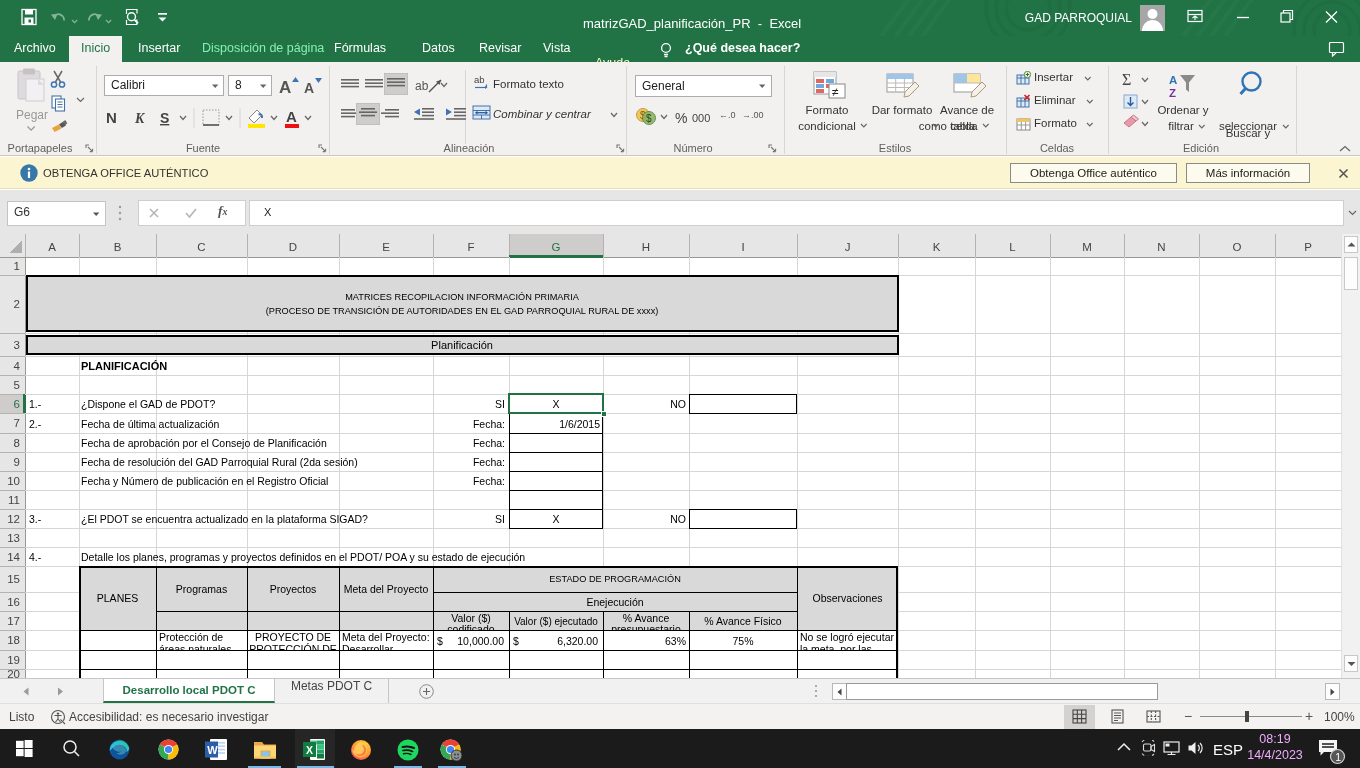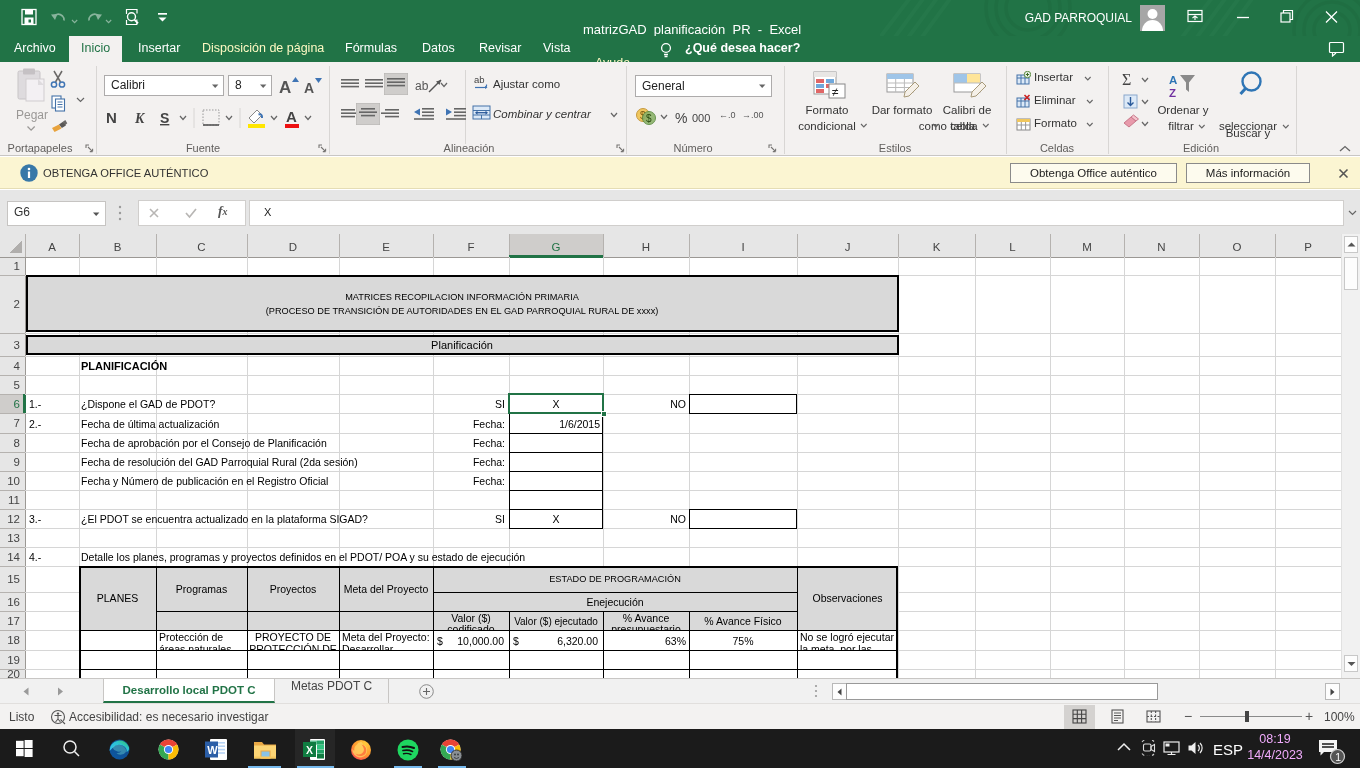--- a/index.html
+++ b/index.html
@@ -55,21 +55,21 @@
 <g stroke="#fff" stroke-width="1.2" fill="none">
 <path d="M106.5 6 l0 -4.5 10.5 0 0 4 M116.8 11.5 l0 5 -10.3 0 0 -4.5"></path>
 </g>
 <circle cx="111.5" cy="8.8" r="4" fill="none" stroke="#fff" stroke-width="1.4"></circle>
 <path d="M114.5 11.8 l3.6 3.6" stroke="#fff" stroke-width="1.7"></path>
 <g fill="#fff">
           <rect x="138" y="5" width="9" height="1.7"></rect>
           <path d="M138.5 9.5 l8 0 -4 4z"></path>
         </g>
 </svg>
-      <div class="ab tt" style="left:583px;top:22px;">matrizGAD_planificación_PR&nbsp; - &nbsp;Excel</div>
+      <div class="ab tt" style="left:583px;top:16px;">matrizGAD_planificación_PR&nbsp; - &nbsp;Excel</div>
       <div class="ab tt" style="left:1020px;top:11px;width:112px;text-align:right;font-size:12px;">GAD PARROQUIAL</div>
       <div class="ab" style="left:1140px;top:5px;width:25px;height:26px;background:#a6a6a6;overflow:hidden;">
 <svg width="25" height="26">
           <circle cx="12.5" cy="9" r="5" fill="#fff"></circle>
           <path d="M2 26 a10.5 11 0 0 1 21 0z" fill="#fff"></path>
         </svg></div>
       <svg class="ab" style="left:1185px;top:8px" width="170" height="20" viewBox="0 0 170 20">
 <g stroke="#fff" stroke-width="1.2" fill="none">
 <rect x="3" y="2.5" width="14" height="11"></rect>
           <path d="M3 6.5 l14 0"></path>
@@ -83,22 +83,22 @@
 <g stroke="#fff" stroke-width="1.3">
           <path d="M141 3.5 l11 11 M152 3.5 l-11 11"></path>
         </g>
 </svg>
     </div>
     <div class="ab" style="left:0;top:36px;width:1360px;height:26px;background:#217346;">
       <div class="ab" style="left:69px;top:0;width:53px;height:26px;background:#f3f1f0;"></div>
       <div class="ab tabtxt" style="left:14px;top:5px;color:#fff;">Archivo</div>
       <div class="ab tabtxt" style="left:81px;top:5px;color:#217346;">Inicio</div>
       <div class="ab tabtxt" style="left:138px;top:5px;color:#fff;">Insertar</div>
-      <div class="ab tabtxt" style="left:202px;top:5px;color:#fef9c3;">Disposición de página</div>
-      <div class="ab tabtxt" style="left:345px;top:5px;color:#fff;">Fórmulas</div>
+      <div class="ab tabtxt" style="left:202px;top:5px;color:#86efac;">Disposición de página</div>
+      <div class="ab tabtxt" style="left:334px;top:5px;color:#fff;">Fórmulas</div>
       <div class="ab tabtxt" style="left:422px;top:5px;color:#fff;">Datos</div>
       <div class="ab tabtxt" style="left:479px;top:5px;color:#fff;">Revisar</div>
       <div class="ab tabtxt" style="left:543px;top:5px;color:#fff;">Vista</div>
       <div class="ab tabtxt" style="left:595px;top:20px;color:#fef9c3;">Ayuda</div>
       <svg class="ab" style="left:657px;top:5px" width="18" height="18" viewBox="0 0 18 18">
 <g stroke="#f2cf4c" stroke-width="1.3" fill="none">
           <circle cx="9" cy="7" r="4.4" stroke="#fff"></circle>
 <path d="M7 13.5 l4 0 M7.5 15.5 l3 0" stroke="#fff"></path>
         </g>
       </svg>
@@ -235,21 +235,21 @@
       <svg class="ab" style="left:440px;top:19px" width="10" height="8">
         <path d="M1 2 l3 3.5 3 -3.5" stroke="#666" fill="none" stroke-width="1.2"></path>
       </svg>
       <div class="ab" style="left:465px;top:8px;width:1px;height:74px;background:#d8d6d4;"></div>
       <svg class="ab" style="left:474px;top:12px" width="18" height="18" viewBox="0 0 18 18">
 <text x="0" y="9" font-size="9.5" fill="#444">ab</text>
 <path d="M1 13.5 l9 0" stroke="#3f74b4" stroke-width="1.2" fill="none"></path>
 <path d="M10 13.5 q3 0 2.5 -3" stroke="#3f74b4" stroke-width="1.2" fill="none"></path>
 <path d="M13.5 13.5 l-2.5 -1.5 0 3z" fill="#3f74b4"></path>
 </svg>
-      <div class="ab rtxt" style="left:493px;top:16px;">Ajustar como</div>
+      <div class="ab rtxt" style="left:493px;top:16px;">Formato texto</div>
       <svg class="ab" style="left:338px;top:42px" width="24" height="22" viewBox="0 0 24 22">
         <rect x="3" y="5" width="14" height="1.6" fill="#666"></rect>
         <rect x="3" y="8.4" width="18" height="1.6" fill="#666"></rect>
         <rect x="3" y="11.8" width="14" height="1.6" fill="#666"></rect>
       </svg>
       <svg class="ab" style="left:356px;top:41px" width="24" height="22" viewBox="0 0 24 22">
         <rect x="0" y="0" width="24" height="22" fill="#cfcdcb" stroke="#b5b3b1"></rect>
         <rect x="5" y="5" width="14" height="1.6" fill="#666"></rect>
         <rect x="3" y="8.4" width="18" height="1.6" fill="#666"></rect>
         <rect x="5" y="11.8" width="14" height="1.6" fill="#666"></rect>
@@ -328,21 +328,21 @@
 <rect x="2" y="4" width="26" height="18" fill="#fff" stroke="#999"></rect>
 <rect x="2" y="4" width="13" height="9" fill="#9fc5e8"></rect>
         <rect x="15" y="4" width="13" height="9" fill="#ffe599"></rect>
 <path d="M2 13 l26 0" stroke="#bbb"></path>
 <path d="M20 22 l10 -10 4 4 -10 10 -5 1z" fill="#f5f0e8" stroke="#a89a7a"></path>
 </svg>
       <div class="ab rtxt" style="left:782px;top:42px;width:90px;text-align:center;">Formato</div>
       <div class="ab rtxt" style="left:782px;top:58px;width:90px;text-align:center;">condicional</div>
       <div class="ab rtxt" style="left:857px;top:42px;width:90px;text-align:center;">Dar formato</div>
       <div class="ab rtxt" style="left:854px;top:58px;width:90px;text-align:center;padding-left:48px;">como tabla</div>
-      <div class="ab rtxt" style="left:922px;top:42px;width:90px;text-align:center;">Calibri de</div>
+      <div class="ab rtxt" style="left:922px;top:42px;width:90px;text-align:center;">Avance de</div>
       <div class="ab rtxt" style="left:919px;top:58px;width:90px;text-align:center;">celda</div>
       <svg class="ab" style="left:860px;top:60px" width="9" height="8">
         <path d="M1 2 l2.8 3 2.8 -3" stroke="#666" fill="none" stroke-width="1.1"></path>
       </svg>
       <svg class="ab" style="left:932px;top:60px" width="9" height="8">
         <path d="M1 2 l2.8 3 2.8 -3" stroke="#666" fill="none" stroke-width="1.1"></path>
       </svg>
       <svg class="ab" style="left:982px;top:60px" width="9" height="8">
         <path d="M1 2 l2.8 3 2.8 -3" stroke="#666" fill="none" stroke-width="1.1"></path>
       </svg>

